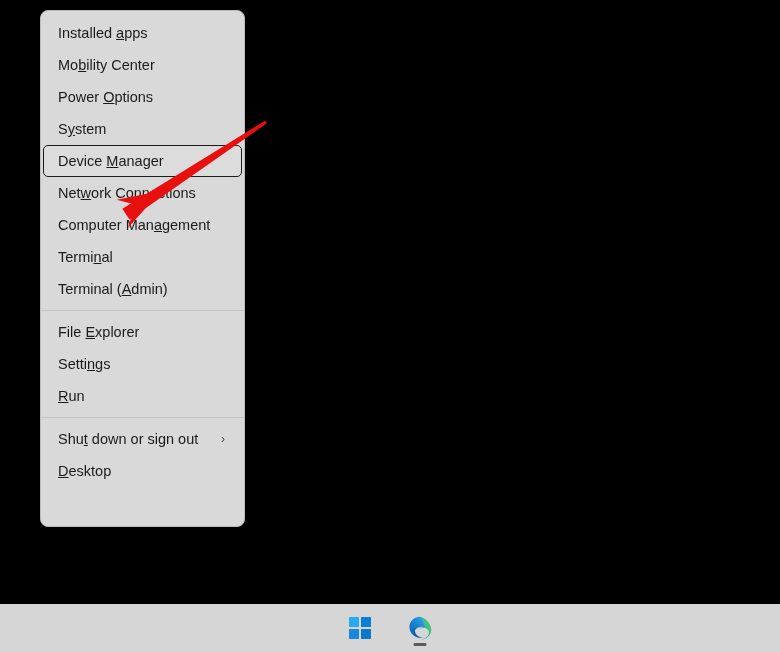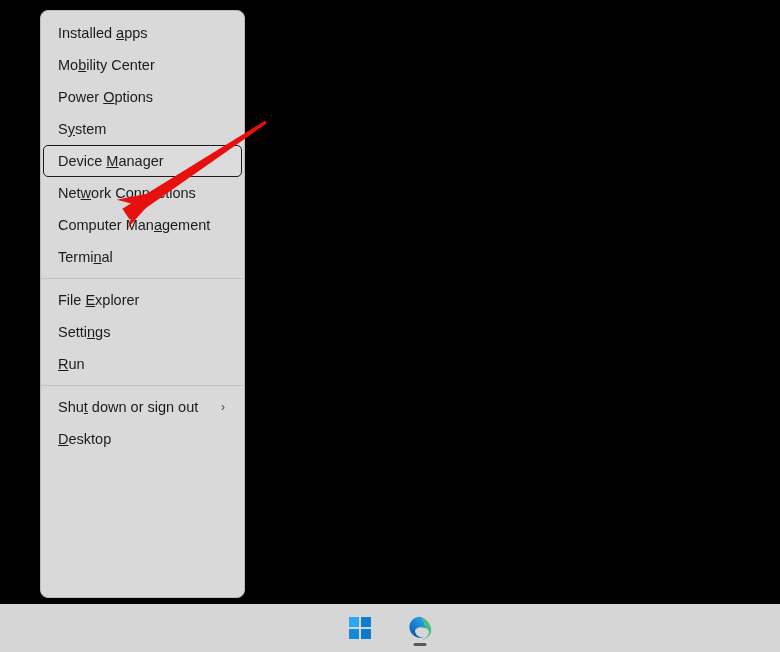--- a/index.html
+++ b/index.html
@@ -79,21 +79,21 @@
     border-radius: 2px;
     background: #5a5a5a;
   }
 
   
   #winx-menu {
     position: absolute;
     left: 40px;
     top: 10px;
     width: 205px;
-    height: 588px;
+    height: 517px;
     background: #d9d9d9;
     border: 1px solid #bcbcbc;
     border-radius: 8px;
     box-sizing: border-box;
     box-shadow: 0 2px 10px rgba(0,0,0,0.45);
     padding: 6px 0 6px 0;
     overflow: hidden;
   }
   .menu-item {
     height: 32px;
@@ -162,20 +162,23 @@
       <span class="label">Device <u>M</u>anager</span>
     </div>
     <div class="menu-item">
       <span class="label">Net<u>w</u>ork Connections</span>
     </div>
     <div class="menu-item">
       <span class="label">Computer Man<u>a</u>gement</span>
     </div>
     <div class="menu-item">
       <span class="label">Termi<u>n</u>al</span>
+    </div>
+    <div class="menu-item">
+      <span class="label">Terminal (<u>A</u>dmin)</span>
     </div>
     <div class="menu-sep"></div>
     <div class="menu-item">
       <span class="label">File <u>E</u>xplorer</span>
     </div>
     <div class="menu-item">
       <span class="label">Setti<u>n</u>gs</span>
     </div>
     <div class="menu-item">
       <span class="label"><u>R</u>un</span>

